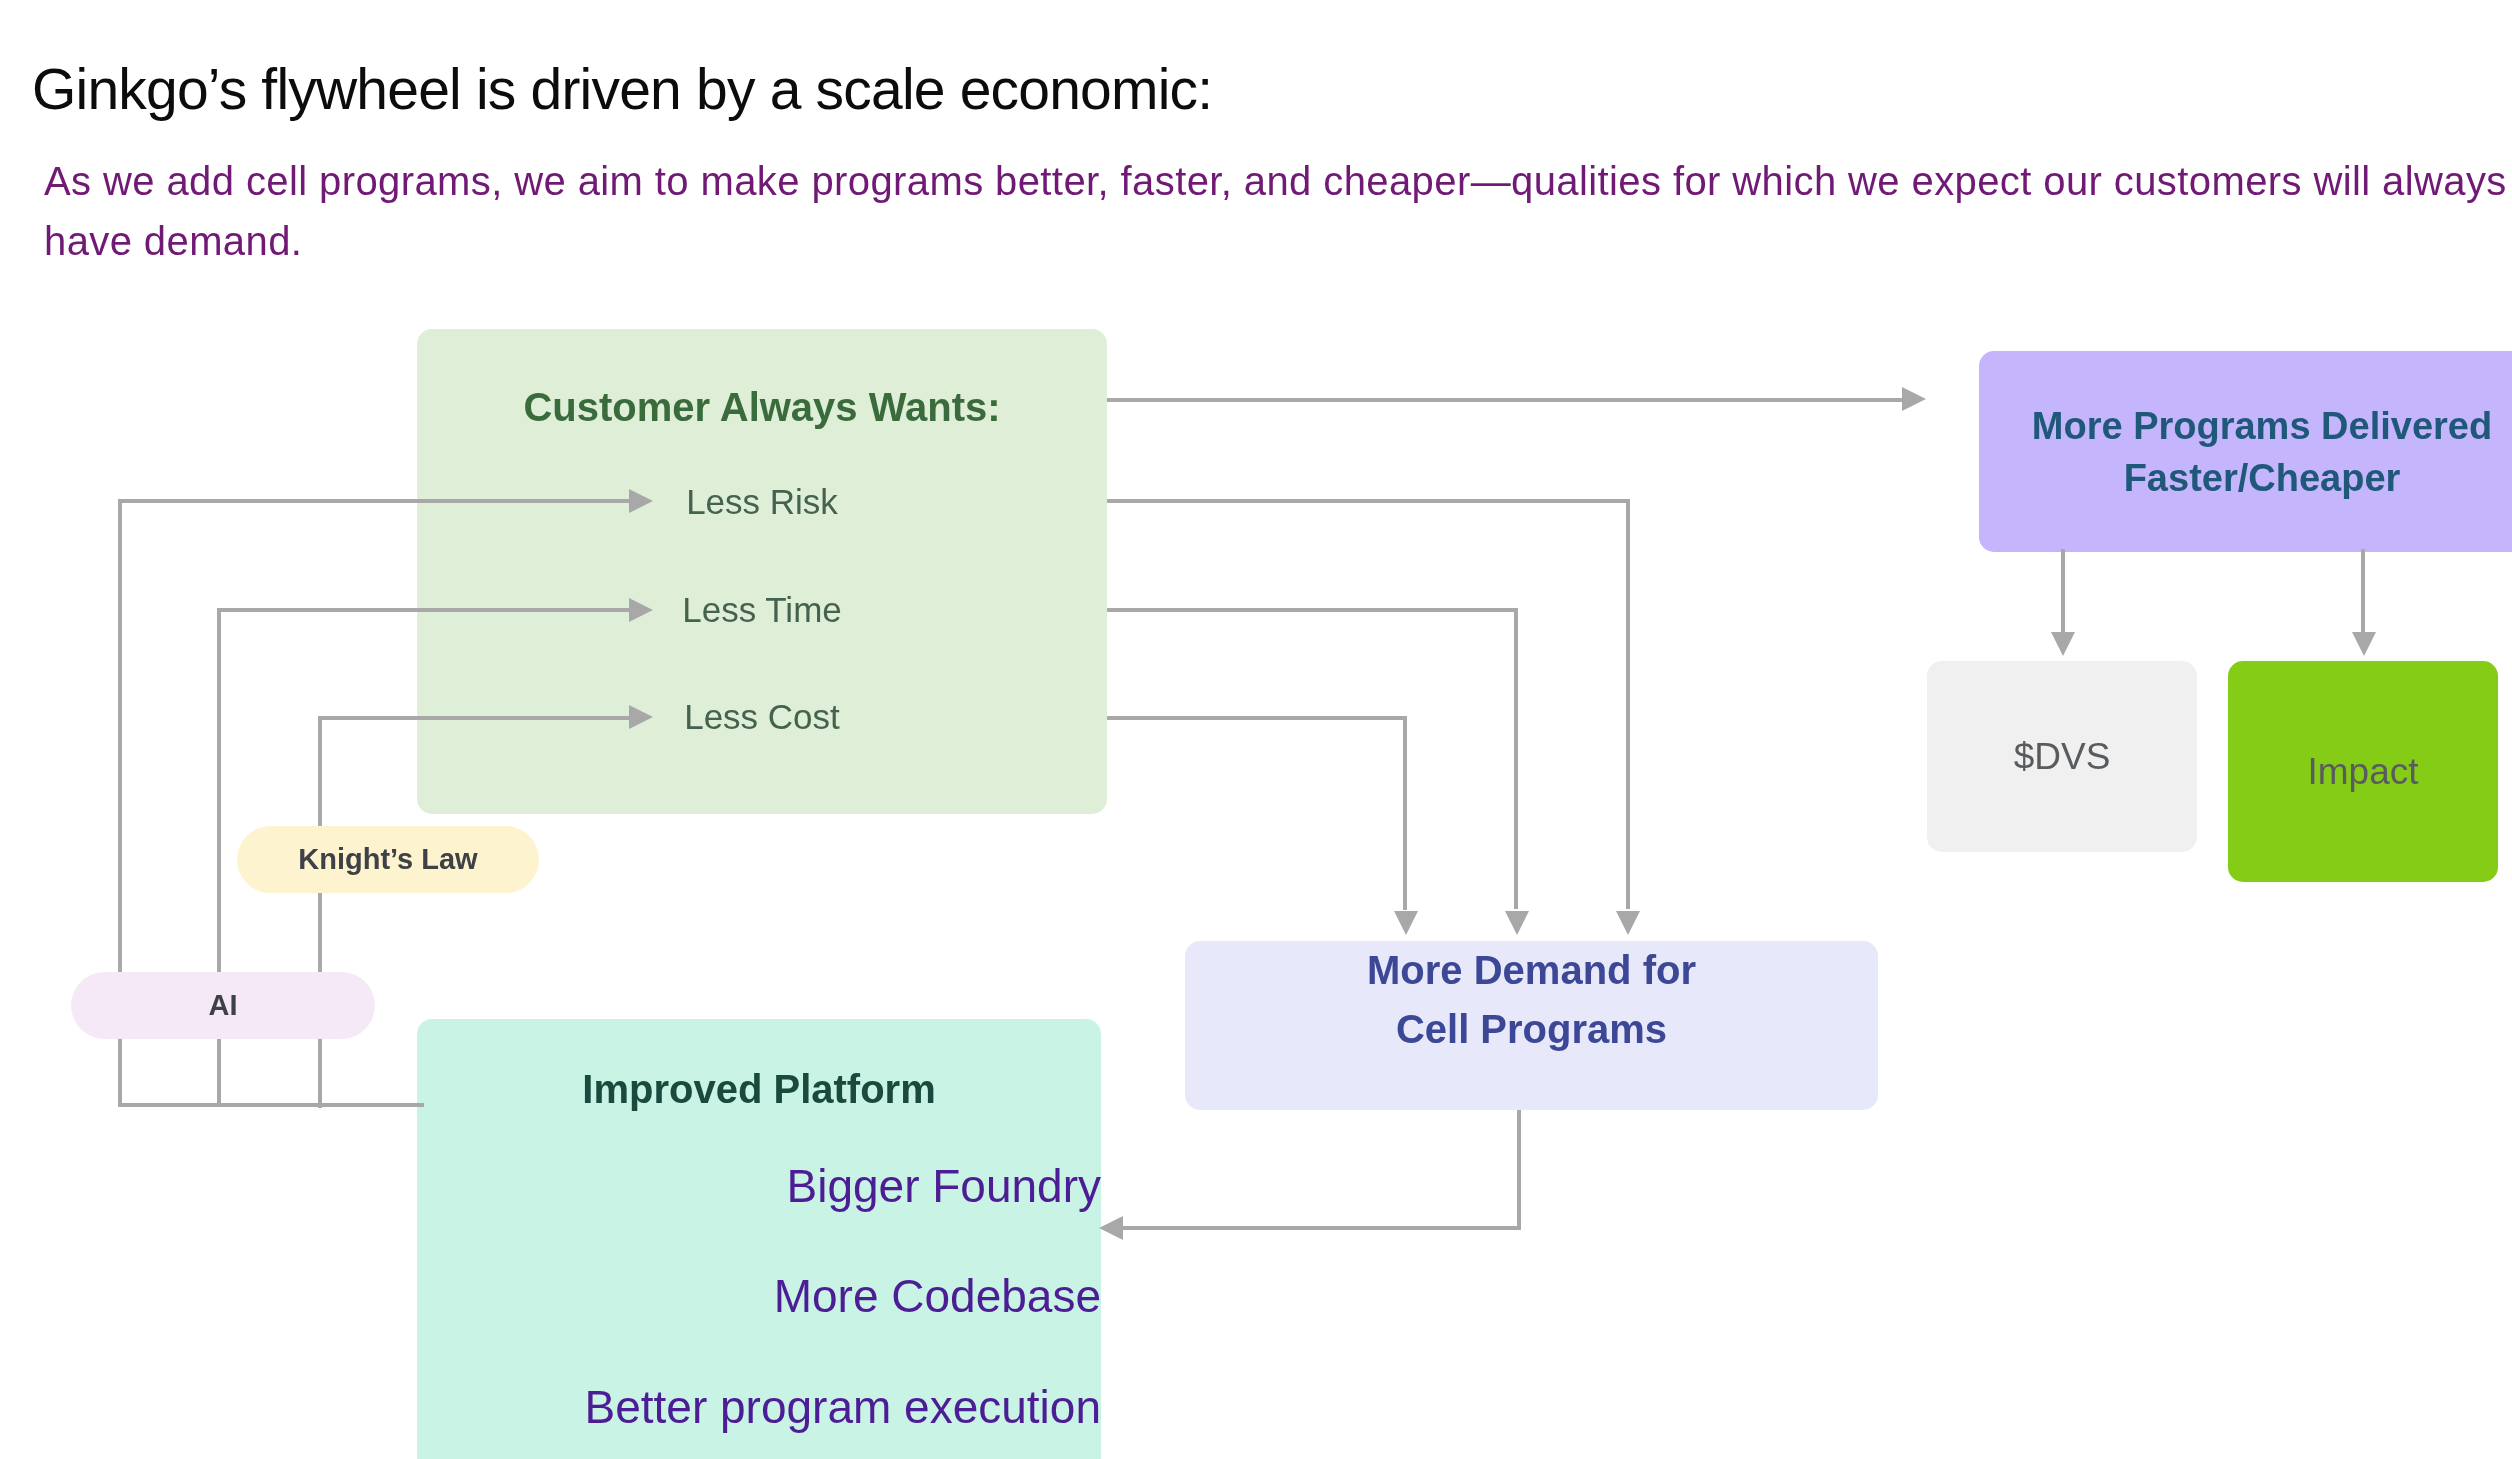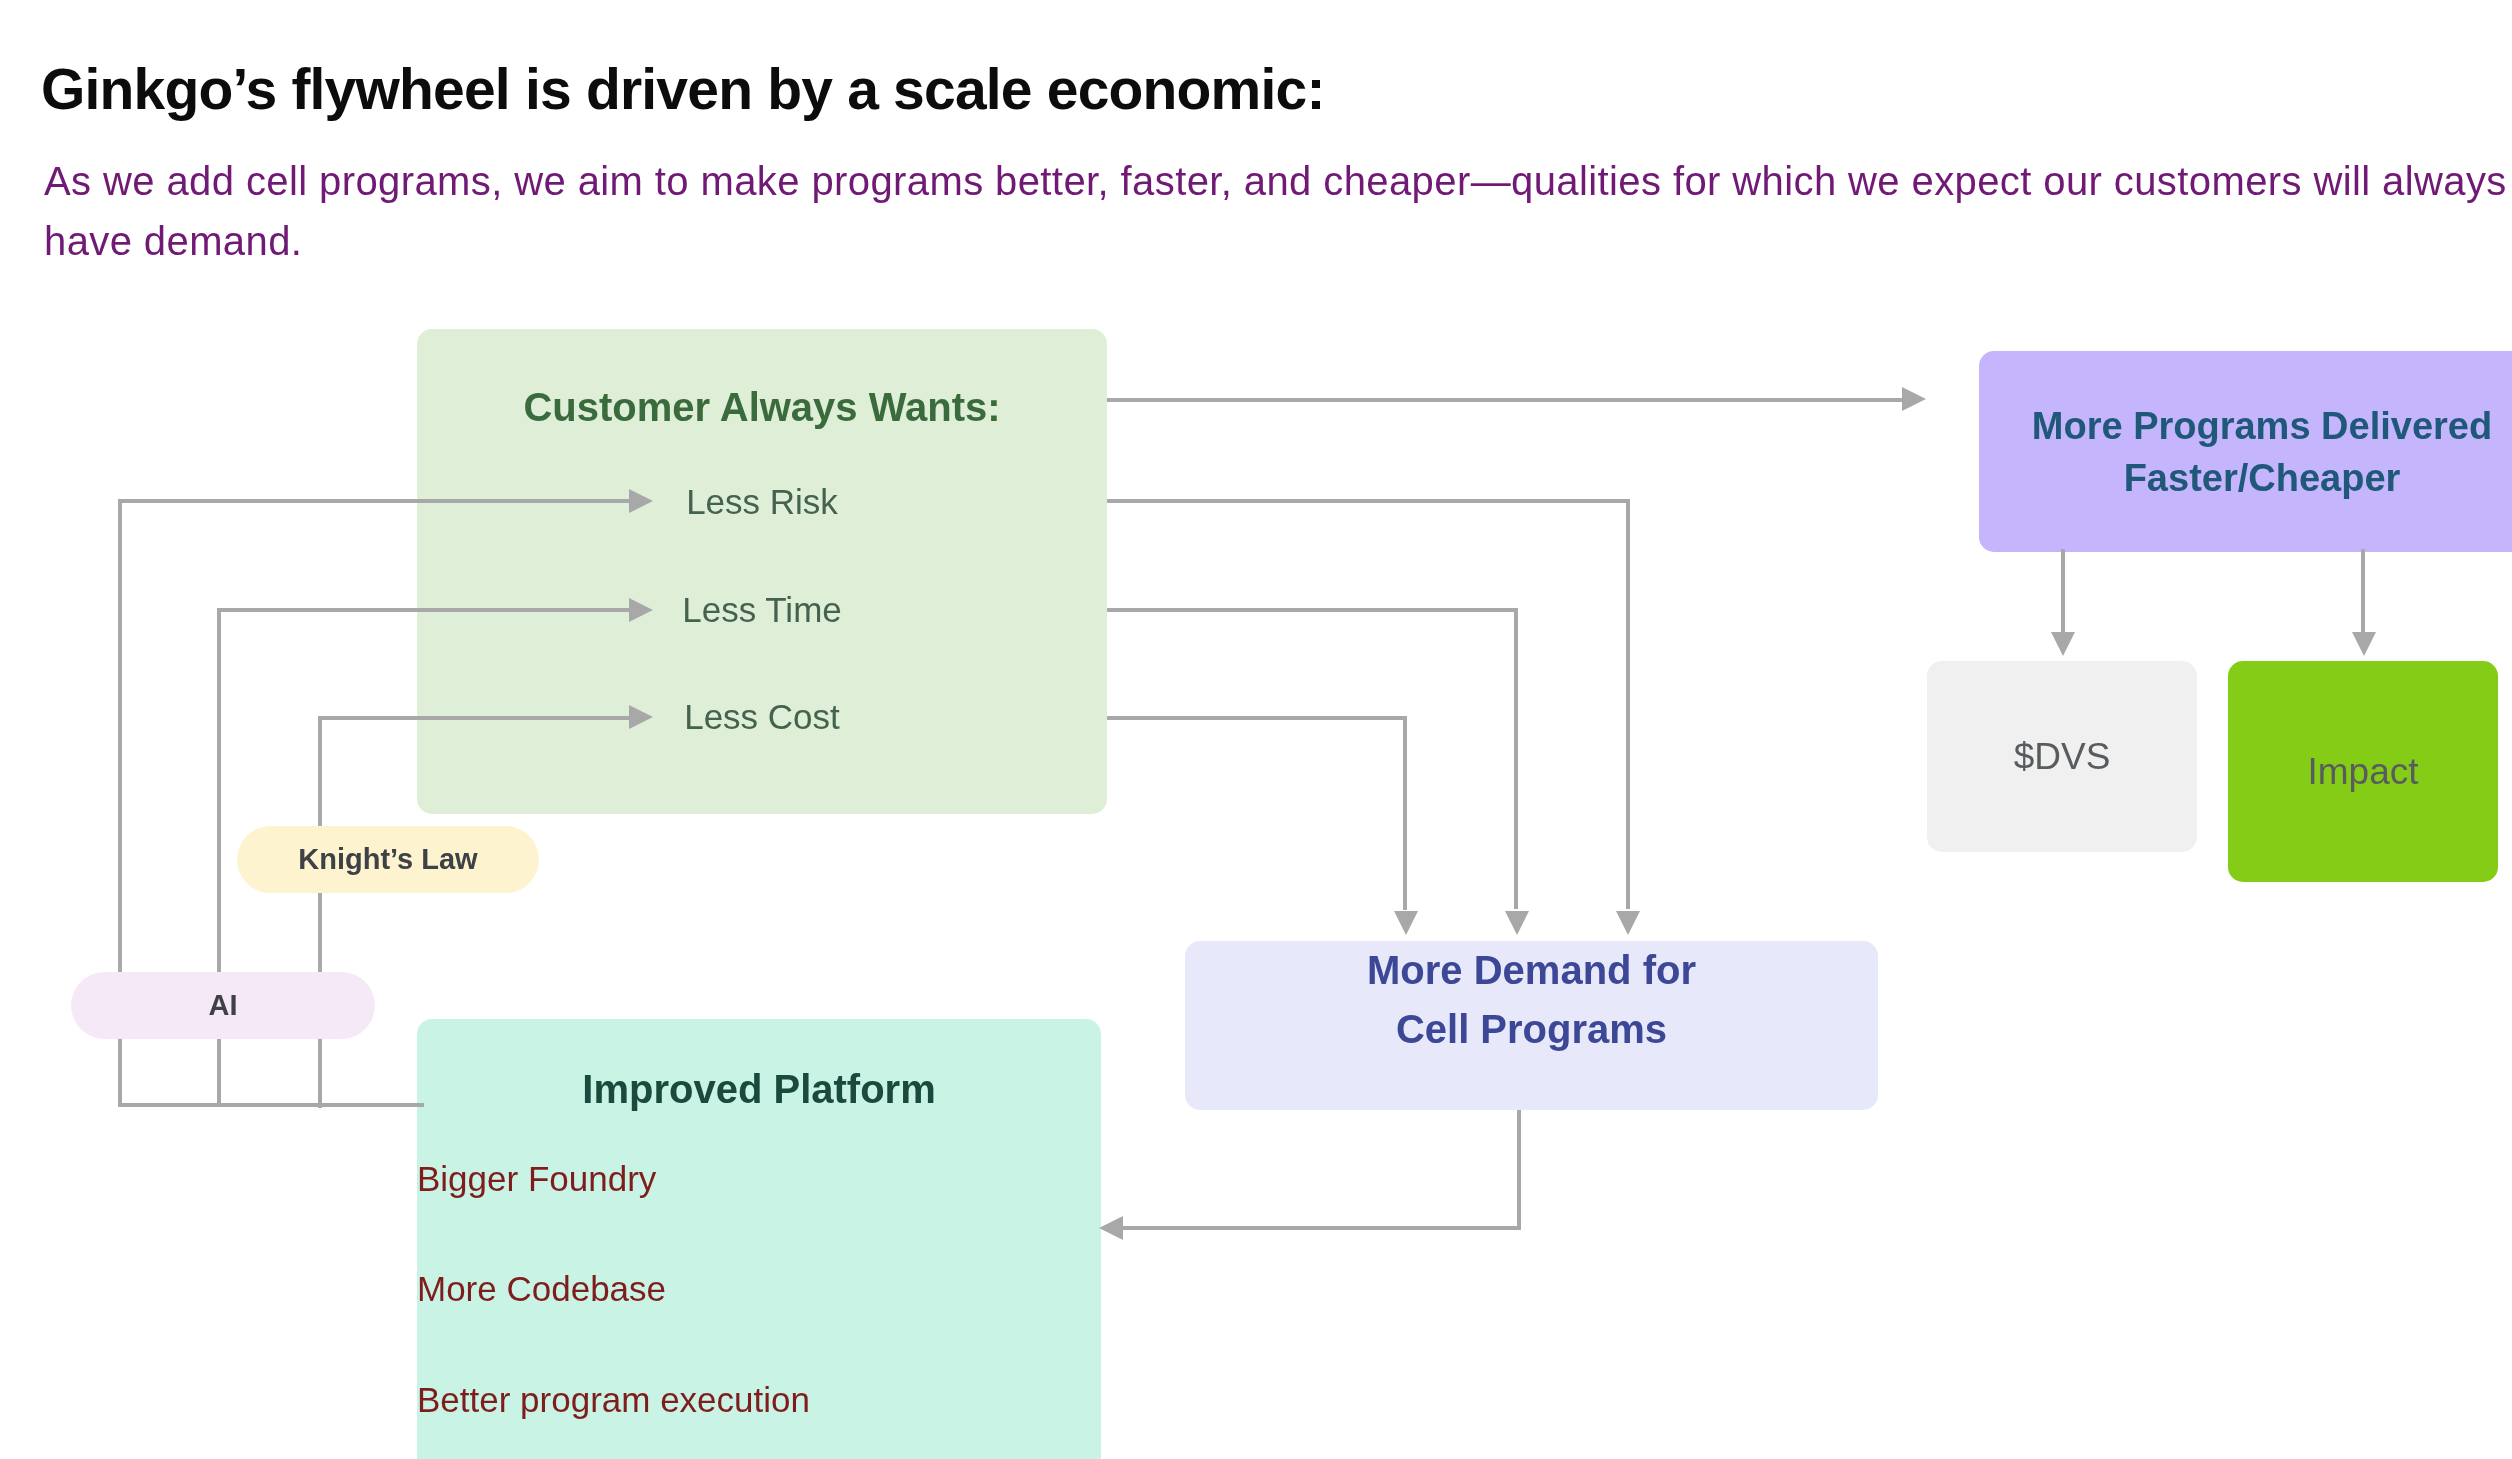--- a/index.html
+++ b/index.html
@@ -7,22 +7,22 @@
     position: relative;
     width: 2512px;
     height: 1460px;
     background: #ffffff;
     overflow: hidden;
     font-family: "Liberation Sans", sans-serif;
   }
   .abs { position: absolute; }
 
   .page-title {
-    left: 41px; top: 17.5px; width: 2067px;
-    font-size: 57px; font-weight: 700; color: #0c0c0c;
+    left: 32px; top: 17.5px; width: 2067px;
+    font-size: 57px; font-weight: 400; color: #0c0c0c;
     letter-spacing: -0.8px; white-space: nowrap;
   }
   .page-subtitle {
     left: 44px; top: 111px; width: 2465px;
     font-size: 40px; font-weight: 400; color: #701a75;
     line-height: 60px; letter-spacing: 0.4px;
   }
 
   
   .node { position: absolute; border-radius: 15px; }
@@ -48,22 +48,22 @@
   .programs-text {
     width: 509px; text-align: center;
     font-size: 38px; font-weight: 700; color: #20587a; line-height: 52px;
   }
   .outcome-text { font-size: 37px; color: #595c5f; }
 
   .improved-title {
     left: 0; right: 0; top: 48px; text-align: center;
     font-size: 40px; font-weight: 700; color: #1a4a3d; white-space: nowrap;
   }
-  .improved-item { left: 0; right: 0; text-align: left;
-    font-size: 35px; color: #7f1d1d; }
+  .improved-item { left: 0; right: 0; text-align: right;
+    font-size: 46px; color: #4c1d95; }
   .ii-0 { top: 140px; } .ii-1 { top: 250px; } .ii-2 { top: 361px; }
 
   .demand-text {
     width: 382px; text-align: center;
     font-size: 40px; font-weight: 700; color: #3c4796; line-height: 59px;
   }
 
   
   .pill { position: absolute; border-radius: 37px;
     display: flex; align-items: center; justify-content: center;

